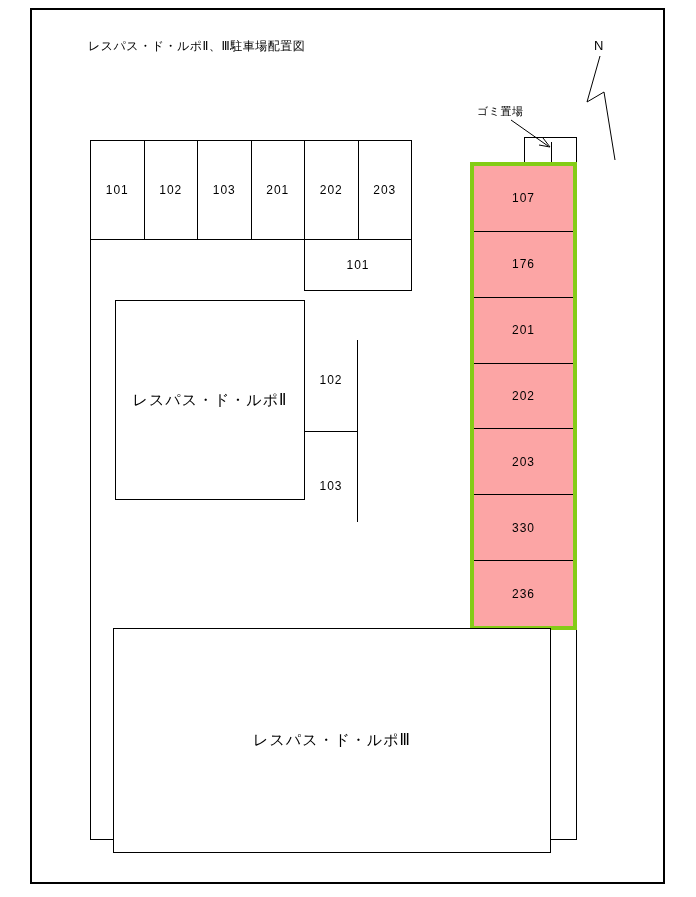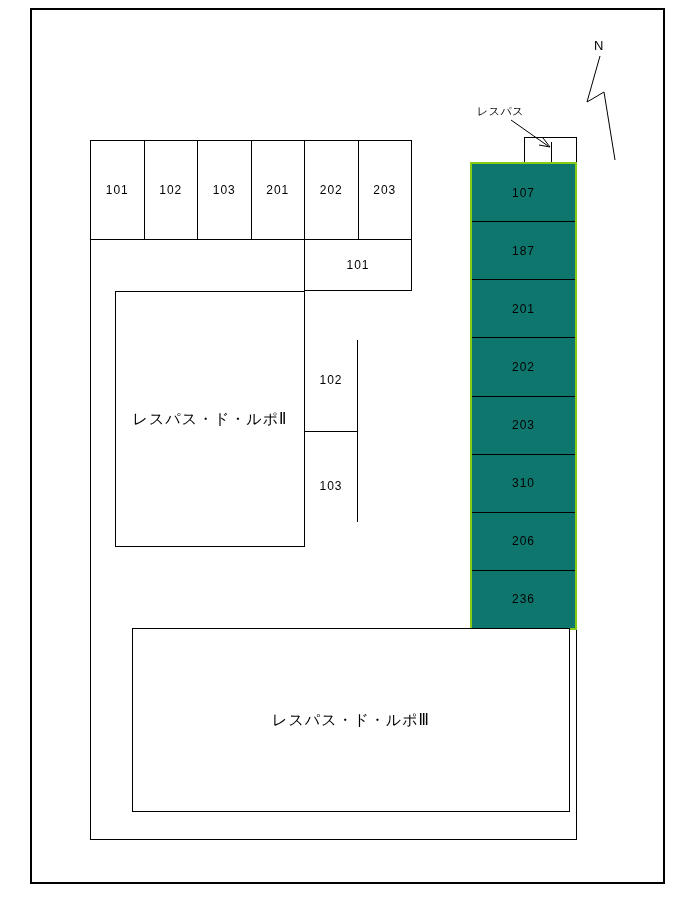--- a/index.html
+++ b/index.html
@@ -5,44 +5,45 @@
   * { margin:0; padding:0; box-sizing:border-box; }
   html,body { background:#fff; }
   body { font-family:"Liberation Sans","DejaVu Sans",sans-serif; color:#000; }
   .page { position:relative; width:696px; height:897px; background:#ffffff; overflow:hidden; }
   .page-border { position:absolute; left:30px; top:8px; width:635px; height:876px; border:2px solid #000; }
   .title { position:absolute; left:88px; top:38px; font-size:12px; letter-spacing:0.5px; white-space:nowrap; }
   .line { position:absolute; background:#000; }
   .stall-row { position:absolute; display:flex; border:1px solid #000; background:#fff; }
   .stall-row .stall { flex:1; display:flex; align-items:center; justify-content:center; font-size:12px; letter-spacing:1px; border-right:1px solid #000; }
   .stall-row .stall:last-child { border-right:none; }
-  .stall-col { position:absolute; display:flex; flex-direction:column; border:2px solid #84cc16; background:#0f766e; }
+  .stall-col { position:absolute; display:flex; flex-direction:column; border:4px solid #84cc16; background:#fca5a5; }
   .stall-col .stall { flex:1; display:flex; align-items:center; justify-content:center; font-size:12px; letter-spacing:1px; border-bottom:1px solid #000; }
   .stall-col .stall:last-child { border-bottom:none; }
   .single-stall { position:absolute; border:1px solid #000; display:flex; align-items:center; justify-content:center; font-size:12px; letter-spacing:1px; background:#fff; }
   .building { position:absolute; border:1px solid #000; display:flex; align-items:center; justify-content:center; font-size:15px; letter-spacing:1px; background:#fff; }
   .mid-label { position:absolute; width:46px; text-align:center; font-size:12px; letter-spacing:1px; }
   .garbage-label { position:absolute; left:477px; top:104px; font-size:11px; letter-spacing:0.5px; white-space:nowrap; }
   .compass-n { position:absolute; left:594px; top:38px; font-size:13px; }
   .abs-svg { position:absolute; }
 </style>
 </head>
 <body>
 
 <div class="page">
 
   <div class="page-border"></div>
 
+  <div class="title">レスパス・ド・ルポⅡ、Ⅲ駐車場配置図</div>
 
   <div class="compass-n">N</div>
   <svg class="abs-svg" style="left:578px; top:52px;" width="45" height="112" viewBox="0 0 45 112">
     <polyline points="22,4 9,50 26,40 37,108" fill="none" stroke="#000" stroke-width="1"></polyline>
   </svg>
 
-  <div class="garbage-label">レスパス</div>
+  <div class="garbage-label">ゴミ置場</div>
   <svg class="abs-svg" style="left:505px; top:116px;" width="55" height="40" viewBox="0 0 55 40">
     <line x1="6" y1="4" x2="43" y2="30" stroke="#000" stroke-width="1"></line>
     <line x1="45" y1="31" x2="34" y2="29" stroke="#000" stroke-width="1"></line>
     <line x1="45" y1="31" x2="38" y2="22" stroke="#000" stroke-width="1"></line>
   </svg>
 
   <div class="line" style="left:524px; top:137px; width:53px; height:1px;"></div>
   <div class="line" style="left:524px; top:137px; width:1px; height:26px;"></div>
   <div class="line" style="left:551px; top:142px; width:1px; height:21px;"></div>
 
@@ -56,31 +57,30 @@
     <div class="stall">103</div>
     <div class="stall">201</div>
     <div class="stall">202</div>
     <div class="stall">203</div>
   </div>
 
   <div class="single-stall" style="left:304px; top:239px; width:108px; height:52px;">101</div>
 
   <div class="stall-col" style="left:470px; top:162px; width:107px; height:468px;">
     <div class="stall">107</div>
-    <div class="stall">187</div>
+    <div class="stall">176</div>
     <div class="stall">201</div>
     <div class="stall">202</div>
     <div class="stall">203</div>
-    <div class="stall">310</div>
-    <div class="stall">206</div>
+    <div class="stall">330</div>
     <div class="stall">236</div>
   </div>
 
-  <div class="building" style="left:115px; top:291px; width:190px; height:256px;">レスパス・ド・ルポⅡ</div>
+  <div class="building" style="left:115px; top:300px; width:190px; height:200px;">レスパス・ド・ルポⅡ</div>
 
   <div class="line" style="left:357px; top:340px; width:1px; height:182px;"></div>
   <div class="line" style="left:305px; top:431px; width:52px; height:1px;"></div>
   <div class="mid-label" style="left:308px; top:373px;">102</div>
   <div class="mid-label" style="left:308px; top:479px;">103</div>
 
-  <div class="building" style="left:132px; top:628px; width:438px; height:184px;">レスパス・ド・ルポⅢ</div>
+  <div class="building" style="left:113px; top:628px; width:438px; height:225px;">レスパス・ド・ルポⅢ</div>
 
 </div>
 
 </body></html>

